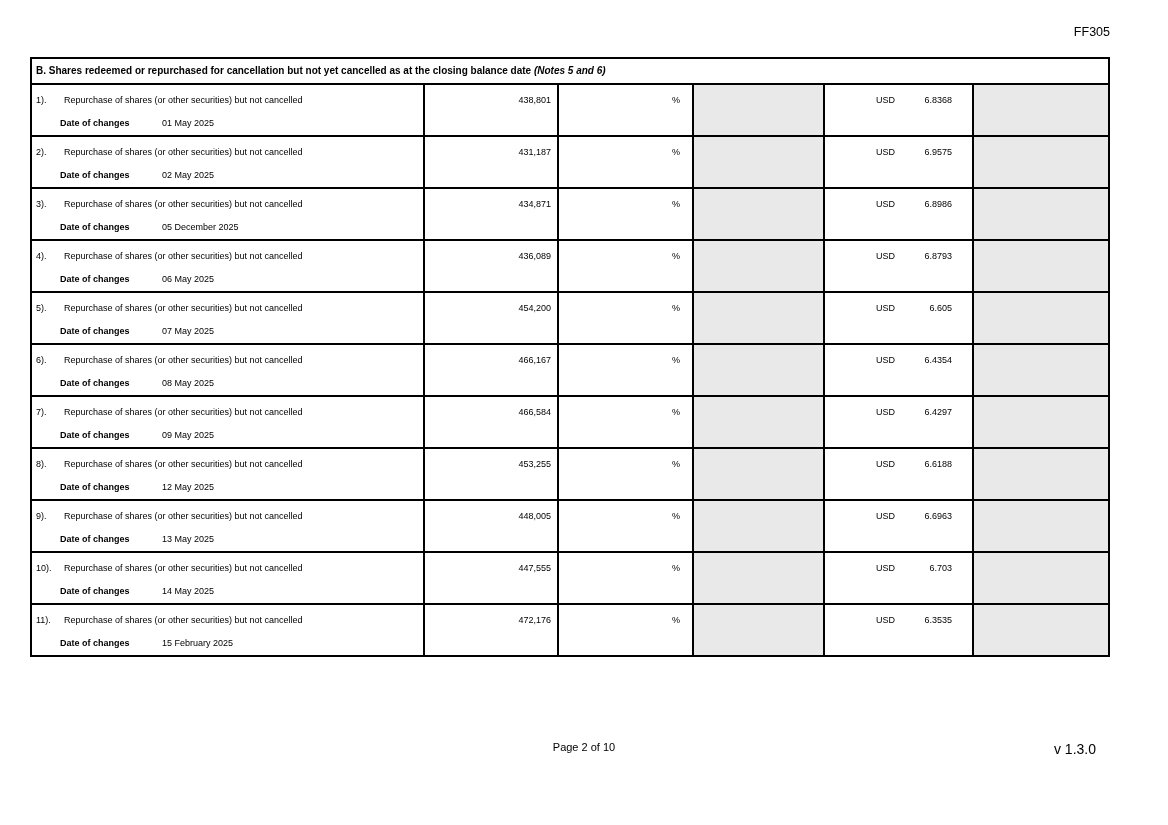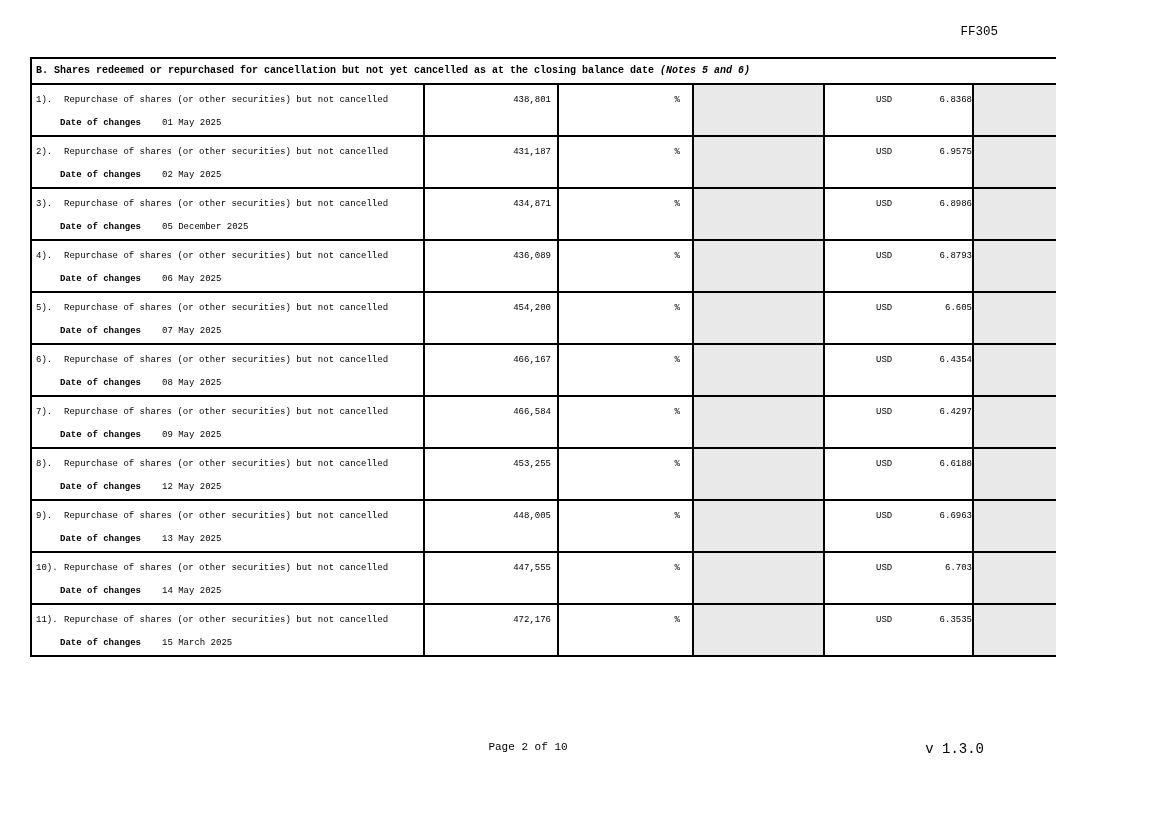--- a/index.html
+++ b/index.html
@@ -1,19 +1,19 @@
 <!DOCTYPE html>
 <html style="--shaded: #e9e9e9; --border: #000000;"><head>
 <meta charset="utf-8">
 <style>
   * { margin:0; padding:0; box-sizing:border-box; }
   html,body { background:#ffffff; }
   .page {
-    position:relative; width:1056px; height:825px; background:#ffffff;
-    font-family:Liberation Mono, monospace; color:#000; overflow:hidden;
+    position:relative; width:1168px; height:825px; background:#ffffff;
+    font-family:Liberation Sans, sans-serif; color:#000; overflow:hidden;
   }
   .form-code { position:absolute; top:25px; right:58px; font-size:12.5px; }
   .section-table {
     position:absolute; left:30px; top:57px; width:1080px;
     border:2px solid var(--border,#000);
   }
   .section-header {
     height:26px; border-bottom:2px solid var(--border,#000);
     padding:6px 12px 0 4px; font-size:10px; font-weight:bold; white-space:nowrap;
   }
@@ -26,21 +26,21 @@
   .cell { position:relative; border-left:2px solid var(--border,#000); font-size:9px; }
   .cell:first-child { border-left:none; }
   .shaded { background:var(--shaded,#e9e9e9); }
   .idx        { position:absolute; left:4px;  top:10px; }
   .desc       { position:absolute; left:32px; top:10px; white-space:nowrap; }
   .date-label { position:absolute; left:28px; top:33px; font-weight:bold; }
   .date-value { position:absolute; left:130px; top:33px; }
   .num        { position:absolute; right:6px;  top:10px; }
   .pct        { position:absolute; right:12px; top:10px; }
   .usd-label  { position:absolute; left:3px;   top:10px;padding-left:48px; }
-  .usd-value  { position:absolute; right:0;  top:10px; }
+  .usd-value  { position:absolute; right:20px;  top:10px; }
   .footer-page    { position:absolute; top:741px; left:0; width:100%; text-align:center; font-size:11px; }
   .footer-version { position:absolute; top:741px; right:72px; font-size:14px; }
 </style>
 </head>
 <body>
 
 <div class="page">
   <div class="form-code">FF305</div>
 
   <div class="section-table">
@@ -256,21 +256,21 @@
       <span class="usd-value">6.703</span>
     </div>
     <div class="cell shaded"></div>
   </div>
 
   <div class="row">
     <div class="cell">
       <span class="idx">11).</span>
       <span class="desc">Repurchase of shares (or other securities) but not cancelled</span>
       <span class="date-label">Date of changes</span>
-      <span class="date-value">15 March 2025</span>
+      <span class="date-value">15 February 2025</span>
     </div>
     <div class="cell">
       <span class="num">472,176</span>
     </div>
     <div class="cell">
       <span class="pct">%</span>
     </div>
     <div class="cell shaded"></div>
     <div class="cell">
       <span class="usd-label">USD</span>

